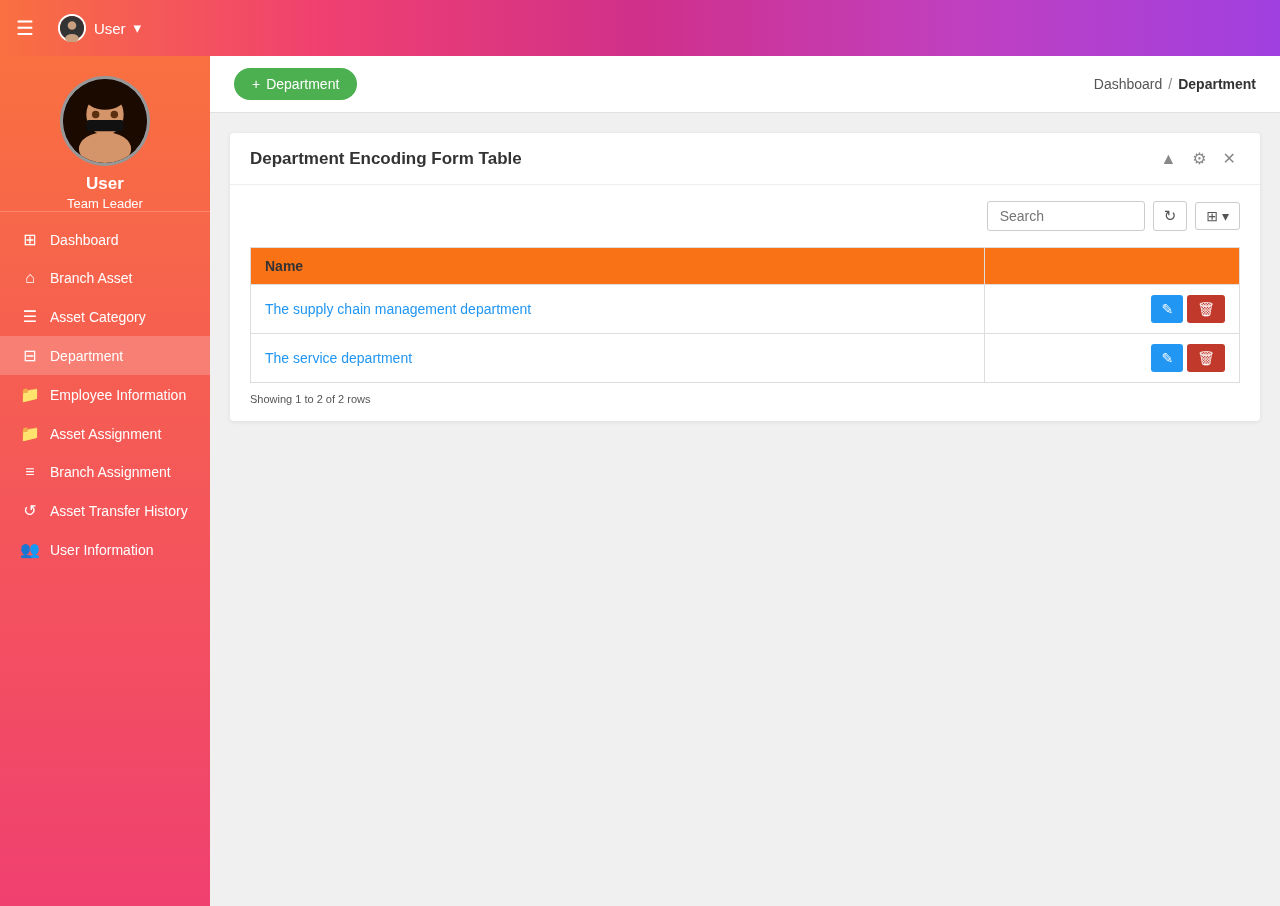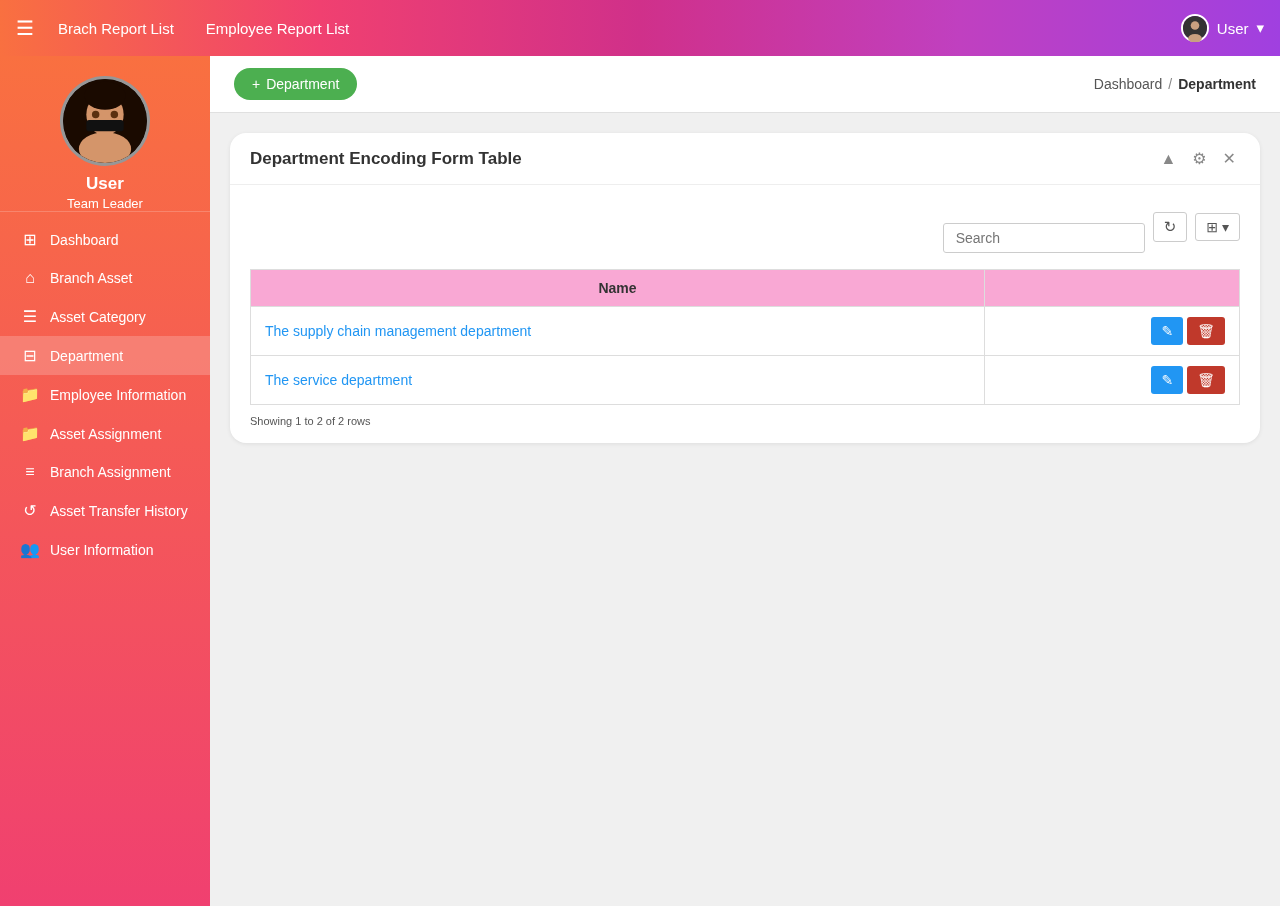--- a/index.html
+++ b/index.html
@@ -158,21 +158,21 @@
       color: #555;
       cursor: pointer;
     }
     .breadcrumb-sep { color: #888; }
     .breadcrumb-current { font-weight: bold; color: #333; }
 
     
     .card {
       background: white;
       margin: 20px;
-      border-radius: 16px;
+      border-radius: 4px;
       box-shadow: 0 1px 4px rgba(0,0,0,0.08);
       overflow: hidden;
     }
     .card-header {
       display: flex;
       align-items: center;
       justify-content: space-between;
       padding: 14px 20px;
       border-bottom: 1px solid #eee;
     }
@@ -201,23 +201,22 @@
       justify-content: flex-end;
       align-items: center;
       gap: 8px;
       margin-bottom: 16px;
     }
     .search-input {
       border: 1px solid #ccc;
       border-radius: 3px;
       padding: 6px 12px;
       font-size: 14px;
-      width: 202px;
+      width: 158px;
       outline: none;
-      margin-top: 22px;
     }
     .refresh-btn {
       background: white;
       border: 1px solid #ccc;
       border-radius: 3px;
       padding: 5px 10px;
       cursor: pointer;
       font-size: 15px;
       color: #555;
     }
@@ -233,24 +232,24 @@
       align-items: center;
       gap: 4px;
     }
 
     
     .data-table {
       width: 100%;
       border-collapse: collapse;
     }
     .data-table th {
-      background: #f9a8d4;
+      background: #f97316;
       border: 1px solid #ddd;
       padding: 10px 14px;
-      text-align: center;
+      text-align: left;
       font-size: 14px;
       color: #333;
       font-weight: bold;
     }
     .data-table td {
       border: 1px solid #ddd;
       padding: 10px 14px;
       font-size: 14px;
     }
     .row-name-link {
@@ -285,25 +284,20 @@
       padding: 10px 0 0 0;
       font-size: 11px;
       color: #555;
     }
   </style>
 </head>
 <body>
 
 <nav class="navbar">
   <span class="navbar-hamburger">☰</span>
-  <div class="navbar-links">
-
-  <span class="navbar-link">Brach Report List</span>
-      <span class="navbar-link">Employee Report List</span>
-    </div>
   <div class="navbar-user">
     <div class="navbar-user-icon">
       <svg width="28" height="28" viewBox="0 0 28 28">
         <circle cx="14" cy="14" r="14" fill="#333"></circle>
         <circle cx="14" cy="11" r="5" fill="#c8a080"></circle>
         <ellipse cx="14" cy="26" rx="8" ry="5" fill="#c8a080"></ellipse>
       </svg>
     </div>
     <span>User</span>
     <span>▾</span>

